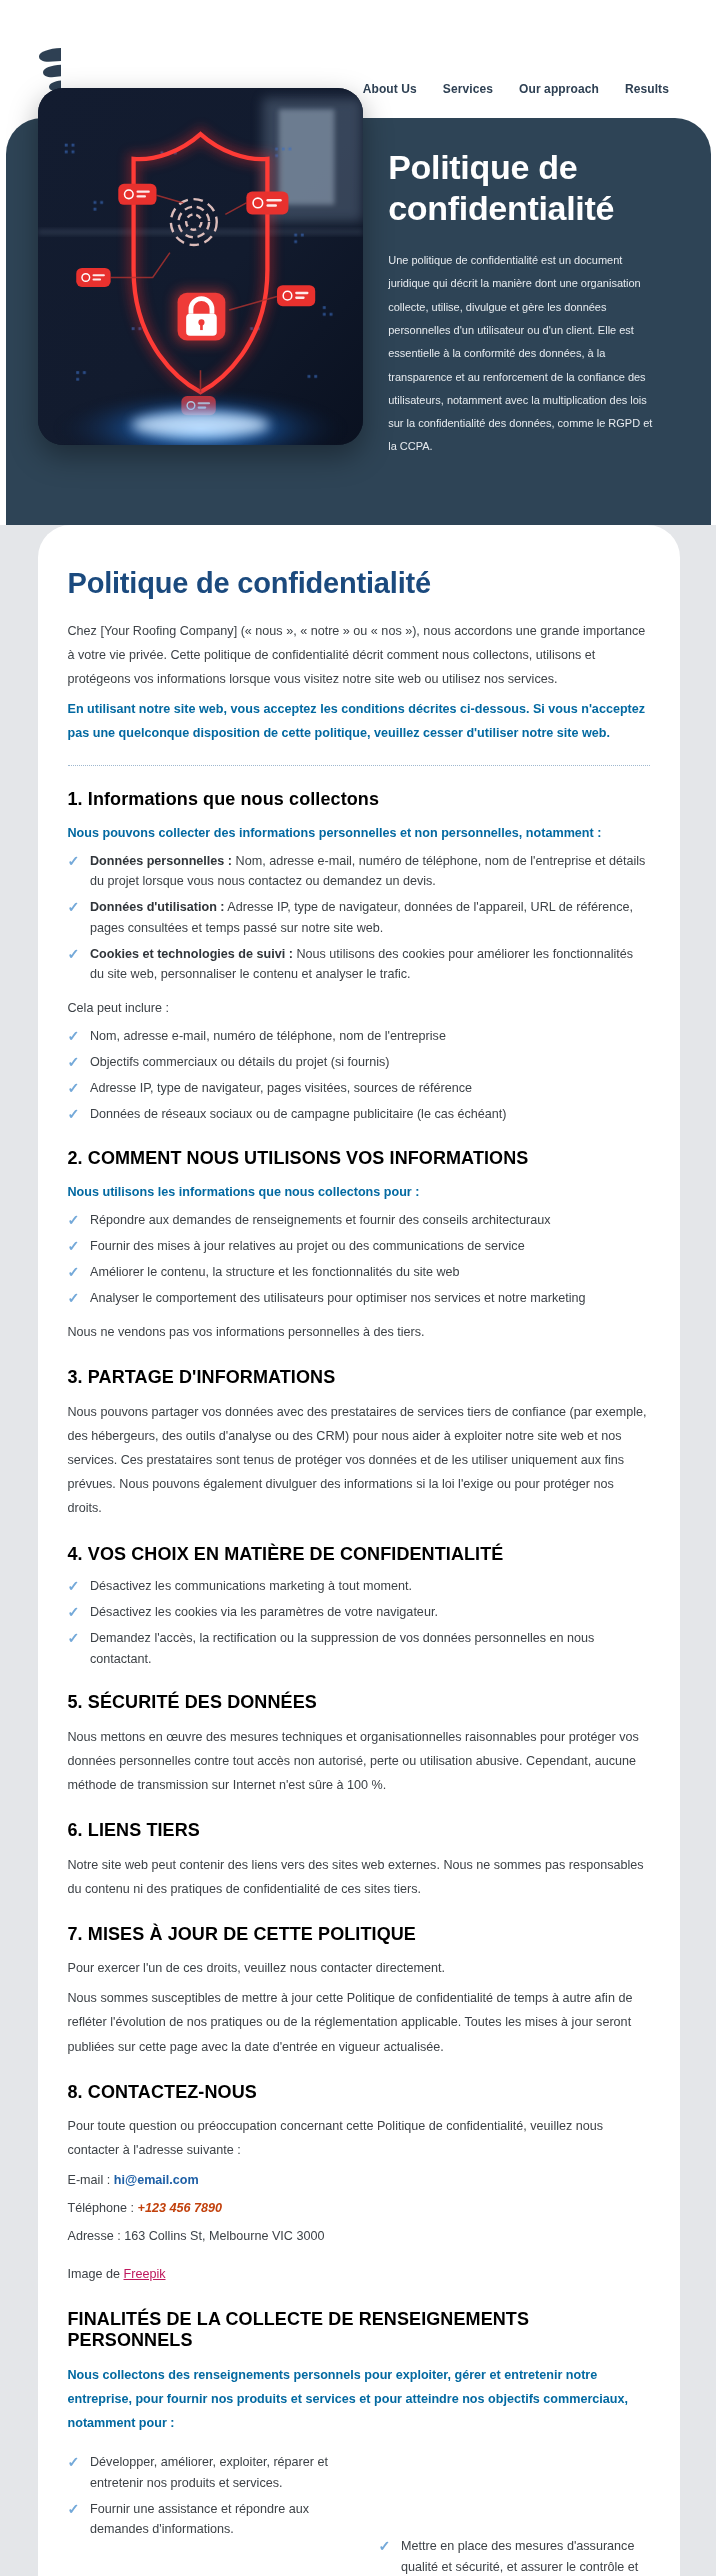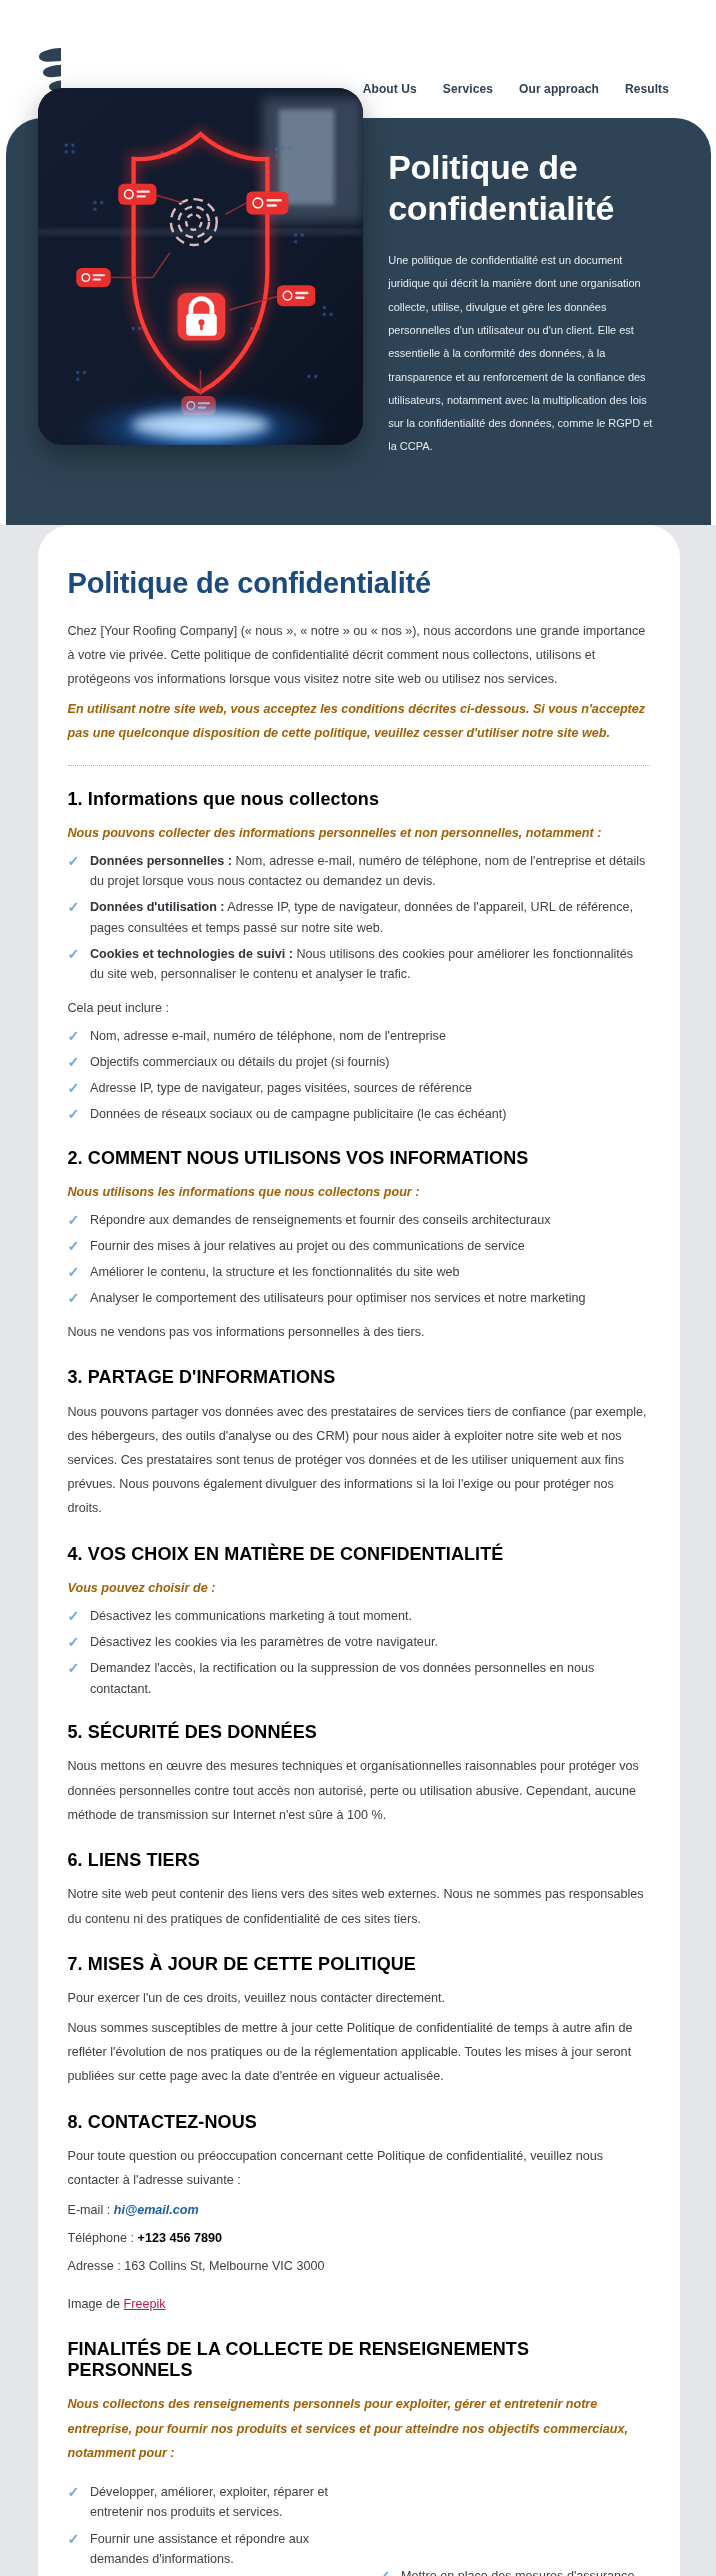--- a/index.html
+++ b/index.html
@@ -68,40 +68,40 @@
     border-radius:32.5px;
     margin:-266px auto 0 auto;
     padding:42px 30px 40px 30px;
     min-height:1911px;
   }
   .card-title {
     color:#1b4a7e; font-size:29px; font-weight:700;
     margin:0 0 19px 0; letter-spacing:-0.2px;
   }
   .card p { font-size:12.6px; line-height:1.92; margin:0 0 5.7px 0; color:#3d4247; }
-  .card p.bold { font-weight:700; color:#a16207;font-style:italic; }
+  .card p.bold { font-weight:700; color:#0369a1; }
   hr.dotted {
     border:none; border-top:1.9px dotted #9fb8cf;
     margin:19px 0 13.4px 0;
   }
   .card h3 {
     color:#000000; font-size:18px; font-weight:700;
     margin:23px 0 11.5px 0; letter-spacing:0.1px;
   }
   ul.checklist { list-style:none; margin:3.8px 0 11.5px 0; padding:0; }
   ul.checklist li {
     display:flex; gap:10.5px; align-items:flex-start;
     font-size:12.6px; line-height:1.62; color:#3d4247;
     margin-bottom:5.7px;
   }
   .chk { color:#74a9d9; font-weight:700; font-size:14.3px; line-height:1.4; flex:none; }
   ul.checklist b { color:#30353a; }
   .contact-line { margin-bottom:3.8px !important; }
-  a.inline-email { color:#1d5fa6; font-weight:700; text-decoration:none;font-style:italic; }
-  .inline-phone { color:#000000; font-weight:700; }
+  a.inline-email { color:#1d5fa6; font-weight:700; text-decoration:none; }
+  .inline-phone { color:#c2410c; font-weight:700;font-style:italic; }
   a.credit-link { color:#be185d; text-decoration:underline; }
   .credit { margin-top:13.4px !important; }
 
   .two-col { display:flex; gap:40px; margin-top:13.4px; }
   .two-col .col { flex:1; }
   .two-col .col-right { margin-top:88px; }
 </style>
 </head>
 <body>
 
@@ -361,21 +361,20 @@
         <p>Nous ne vendons pas vos informations personnelles à des tiers.</p>
       </section>
 
       <section>
         <h3>3. PARTAGE D'INFORMATIONS</h3>
         <p>Nous pouvons partager vos données avec des prestataires de services tiers de confiance (par exemple, des hébergeurs, des outils d'analyse ou des CRM) pour nous aider à exploiter notre site web et nos services. Ces prestataires sont tenus de protéger vos données et de les utiliser uniquement aux fins prévues. Nous pouvons également divulguer des informations si la loi l'exige ou pour protéger nos droits.</p>
       </section>
 
       <section>
         <h3>4. VOS CHOIX EN MATIÈRE DE CONFIDENTIALITÉ</h3>
-        <p class="bold">Vous pouvez choisir de :</p>
         <ul class="checklist">
 
             <li>
               <span class="chk">✓</span>
               <span class="txt"><b></b><span>Désactivez les communications marketing à tout moment.</span></span>
             </li>
 
             <li>
               <span class="chk">✓</span>
               <span class="txt"><b></b><span>Désactivez les cookies via les paramètres de votre navigateur.</span></span>

